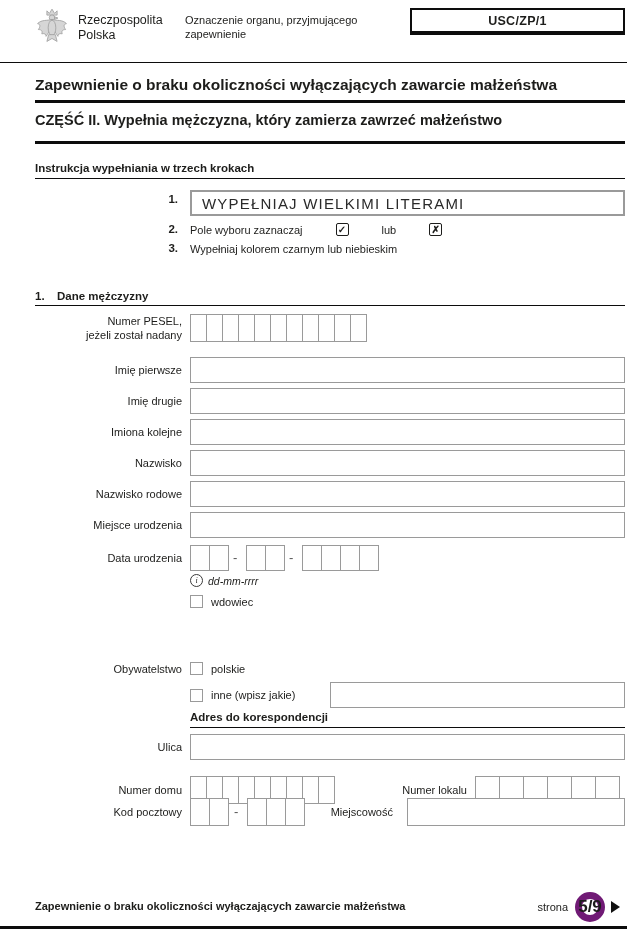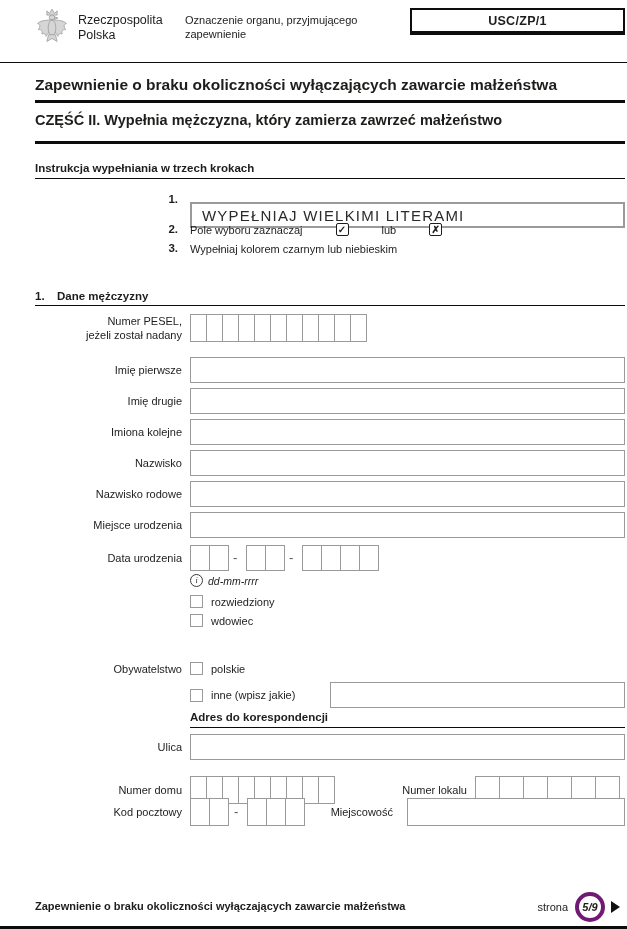--- a/index.html
+++ b/index.html
@@ -19,21 +19,21 @@
 
   .title{position:absolute;left:35px;top:76px;width:590px;font-size:15.5px;font-weight:bold;}
   .part-title{position:absolute;left:35px;top:112px;width:590px;font-size:14.5px;font-weight:bold;}
 
   .instr-h{position:absolute;left:35px;top:162px;font-size:11.5px;font-weight:bold;}
   .sec-num{position:absolute;left:35px;top:290px;font-size:11.5px;font-weight:bold;}
   .sec-title{position:absolute;left:57px;top:290px;font-size:11.5px;font-weight:bold;}
 
   .step{position:absolute;left:35px;width:590px;}
   .stepnum{position:absolute;left:0;width:143px;text-align:right;font-size:11.5px;font-weight:bold;}
-  .step1-box{position:absolute;left:155px;right:0;top:16px;height:26px;box-sizing:border-box;
+  .step1-box{position:absolute;left:155px;right:0;top:4px;height:26px;box-sizing:border-box;
              border:2px solid #9a9a9a;display:flex;align-items:center;padding-left:10px;
              font-size:15px;letter-spacing:1.2px;color:#2a2a2a;}
   .step-text{position:absolute;left:155px;top:0;font-size:11px;display:flex;align-items:center;gap:28px;}
   .mini-cb{display:inline-flex;width:13px;height:13px;box-sizing:border-box;border:1.6px solid #1d1d1b;
            border-radius:2px;align-items:center;justify-content:center;
            font-size:10px;font-weight:bold;margin:0 5px;background:#fff;}
 
   
   .row{position:absolute;left:35px;width:590px;}
   .lbl{position:absolute;left:0;width:147px;text-align:right;font-size:11px;}
@@ -66,22 +66,22 @@
 
   .addr-h{position:absolute;left:190px;top:711px;font-size:11.5px;font-weight:bold;}
   .mid-lbl{position:absolute;text-align:right;font-size:11px;}
   .city-input{position:absolute;left:372px;width:218px;top:0;height:28px;box-sizing:border-box;
               border:1.5px solid #9a9a9a;background:#fff;}
 
   
   .foot-title{position:absolute;left:35px;top:900px;font-size:11px;font-weight:bold;}
   .foot-right{position:absolute;right:7px;top:892px;display:flex;align-items:center;}
   .foot-page-word{font-size:11px;margin-right:7px;}
-  .page-circle{width:30px;height:30px;box-sizing:border-box;border:4px solid #701a75;border-radius:50%;
-               display:flex;align-items:center;justify-content:center;font-size:11px;font-weight:bold;font-style:italic;}
+  .page-circle{width:30px;height:30px;box-sizing:border-box;border:7px solid #701a75;border-radius:50%;
+               display:flex;align-items:center;justify-content:center;font-size:17px;font-weight:bold;}
   .arrow-right{width:0;height:0;border-top:6px solid transparent;border-bottom:6px solid transparent;
                border-left:9px solid #111;margin-left:6px;}
 </style>
 </head>
 <body>
 
 <div class="page">
 
   <div class="hdr">
     <svg class="abs" style="left:0;top:0;" width="34" height="42" viewBox="0 0 40 46">
@@ -210,25 +210,20 @@
     <span class="hint">
       <span class="info-i">i</span>
       <span class="hint-txt">dd-mm-rrrr</span>
     </span>
   </div>
 
   <div class="row" style="top:592px;">
     <div class="opt-row">
       <span class="lbl-col"></span>
       <span class="cb"></span>
-      <span class="opt-label">rozwiedziony</span>
-    </div>
-    <div class="opt-row">
-      <span class="lbl-col"></span>
-      <span class="cb"></span>
       <span class="opt-label">wdowiec</span>
     </div>
   </div>
 
   <div class="row" style="top:659px;">
     <div class="opt-row">
       <span class="lbl-col">Obywatelstwo</span>
       <span class="cb"></span>
       <span class="opt-label">polskie</span>
     </div>

